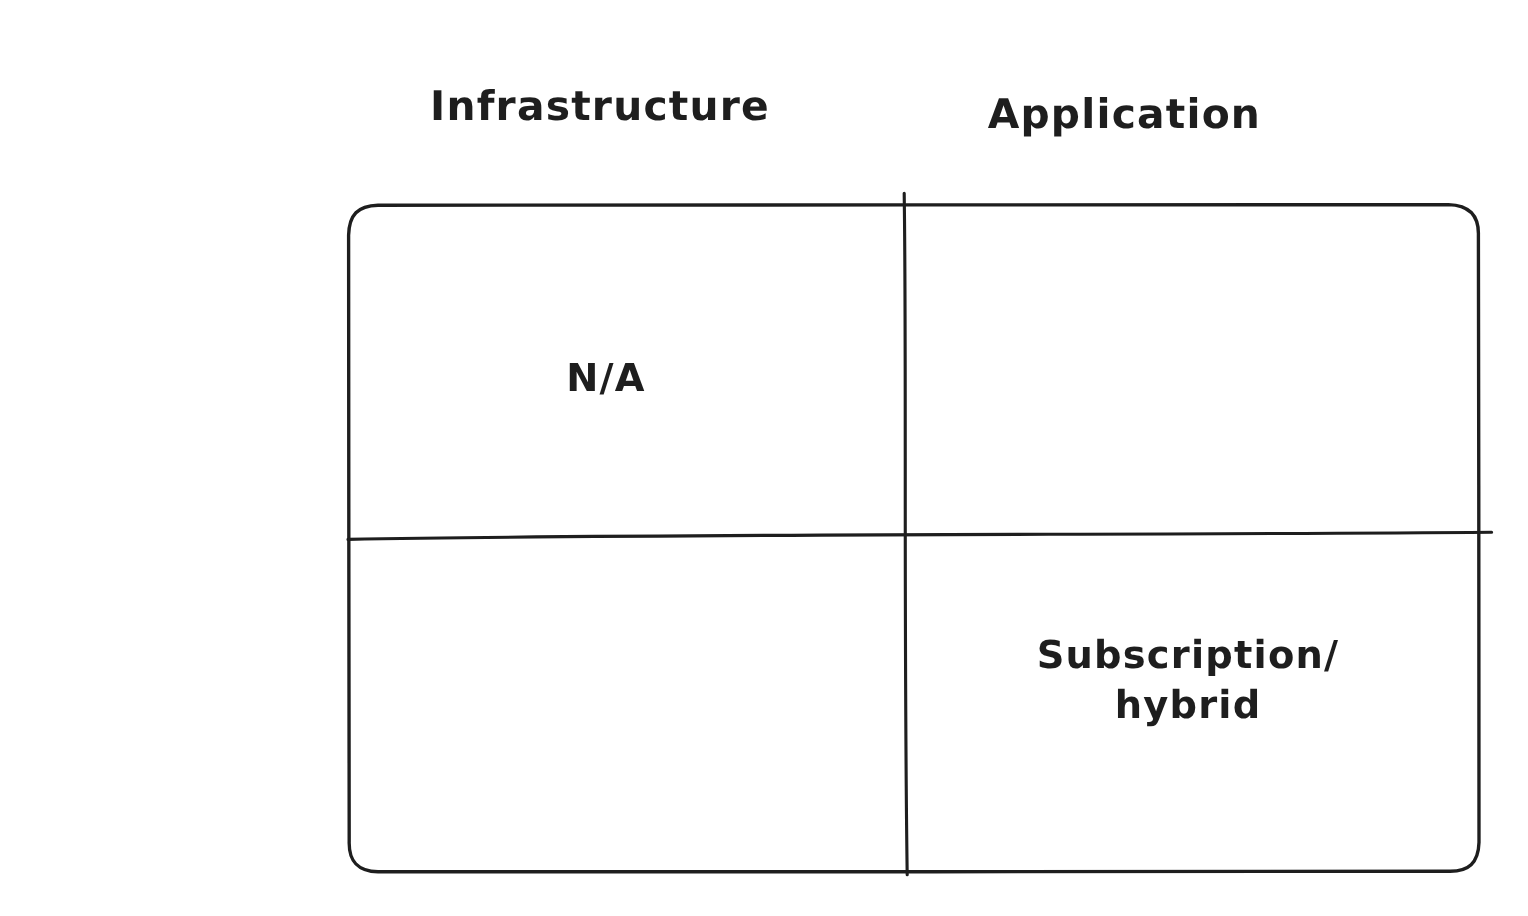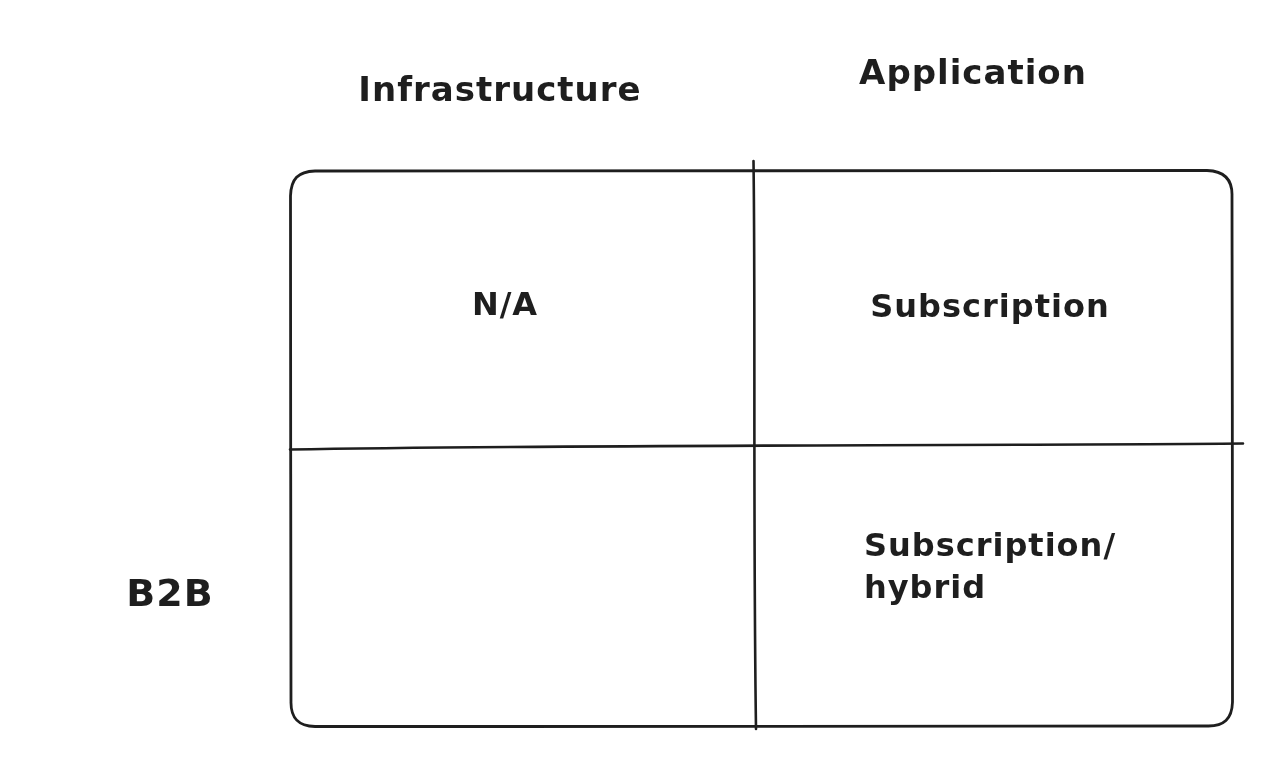--- a/index.html
+++ b/index.html
@@ -33,20 +33,21 @@
   .matrix-frame path {
     fill: none;
     stroke: var(--stroke);
     stroke-linecap: round;
     stroke-linejoin: round;
   }
   .hand-text {
     position: absolute;
     transform: translate(-50%, -50%);
     color: var(--stroke);
+    text-align: center;
     white-space: pre-line;
     letter-spacing: 1px;
     line-height: 1.3;
   }
   .col-header {
     font-size: 34px;
     font-weight: 600;
   }
   .row-header {
     font-size: 38px;
@@ -73,26 +74,24 @@
       C 298 726, 290.5 718, 291 701
       C 290 540, 291.5 350, 290.5 196
       C 291 179, 298 171.5, 315 171
       Z"></path>
     <path stroke-width="2.6" d="M 753.5 161 C 755.5 300, 753 520, 756 729"></path>
     <path stroke-width="2.6" d="M 290 449.5 C 560 444.5, 950 446, 1243 443.5"></path>
   </svg>
 
   <div class="hand-text col-header" style="left:500px; top:89px;">Infrastructure</div>
 
-  <div class="hand-text col-header" style="left:937px; top:72px;margin-left:36px;">Application</div>
+  <div class="hand-text col-header" style="left:937px; top:96px;">Application</div>
 
 
-  <div class="hand-text row-header" style="left:170px; top:594px;">B2B</div>
 
-  <div class="hand-text cell-text" style="left:505px; top:305px;">N/A</div>
+  <div class="hand-text cell-text" style="left:505px; top:316px;">N/A</div>
 
-  <div class="hand-text cell-text" style="left:990px; top:307px;">Subscription</div>
 
 
   <div class="hand-text cell-text" style="left:990px; top:567px;">Subscription/
 hybrid</div>
 
 </div>
 
 </body></html>

